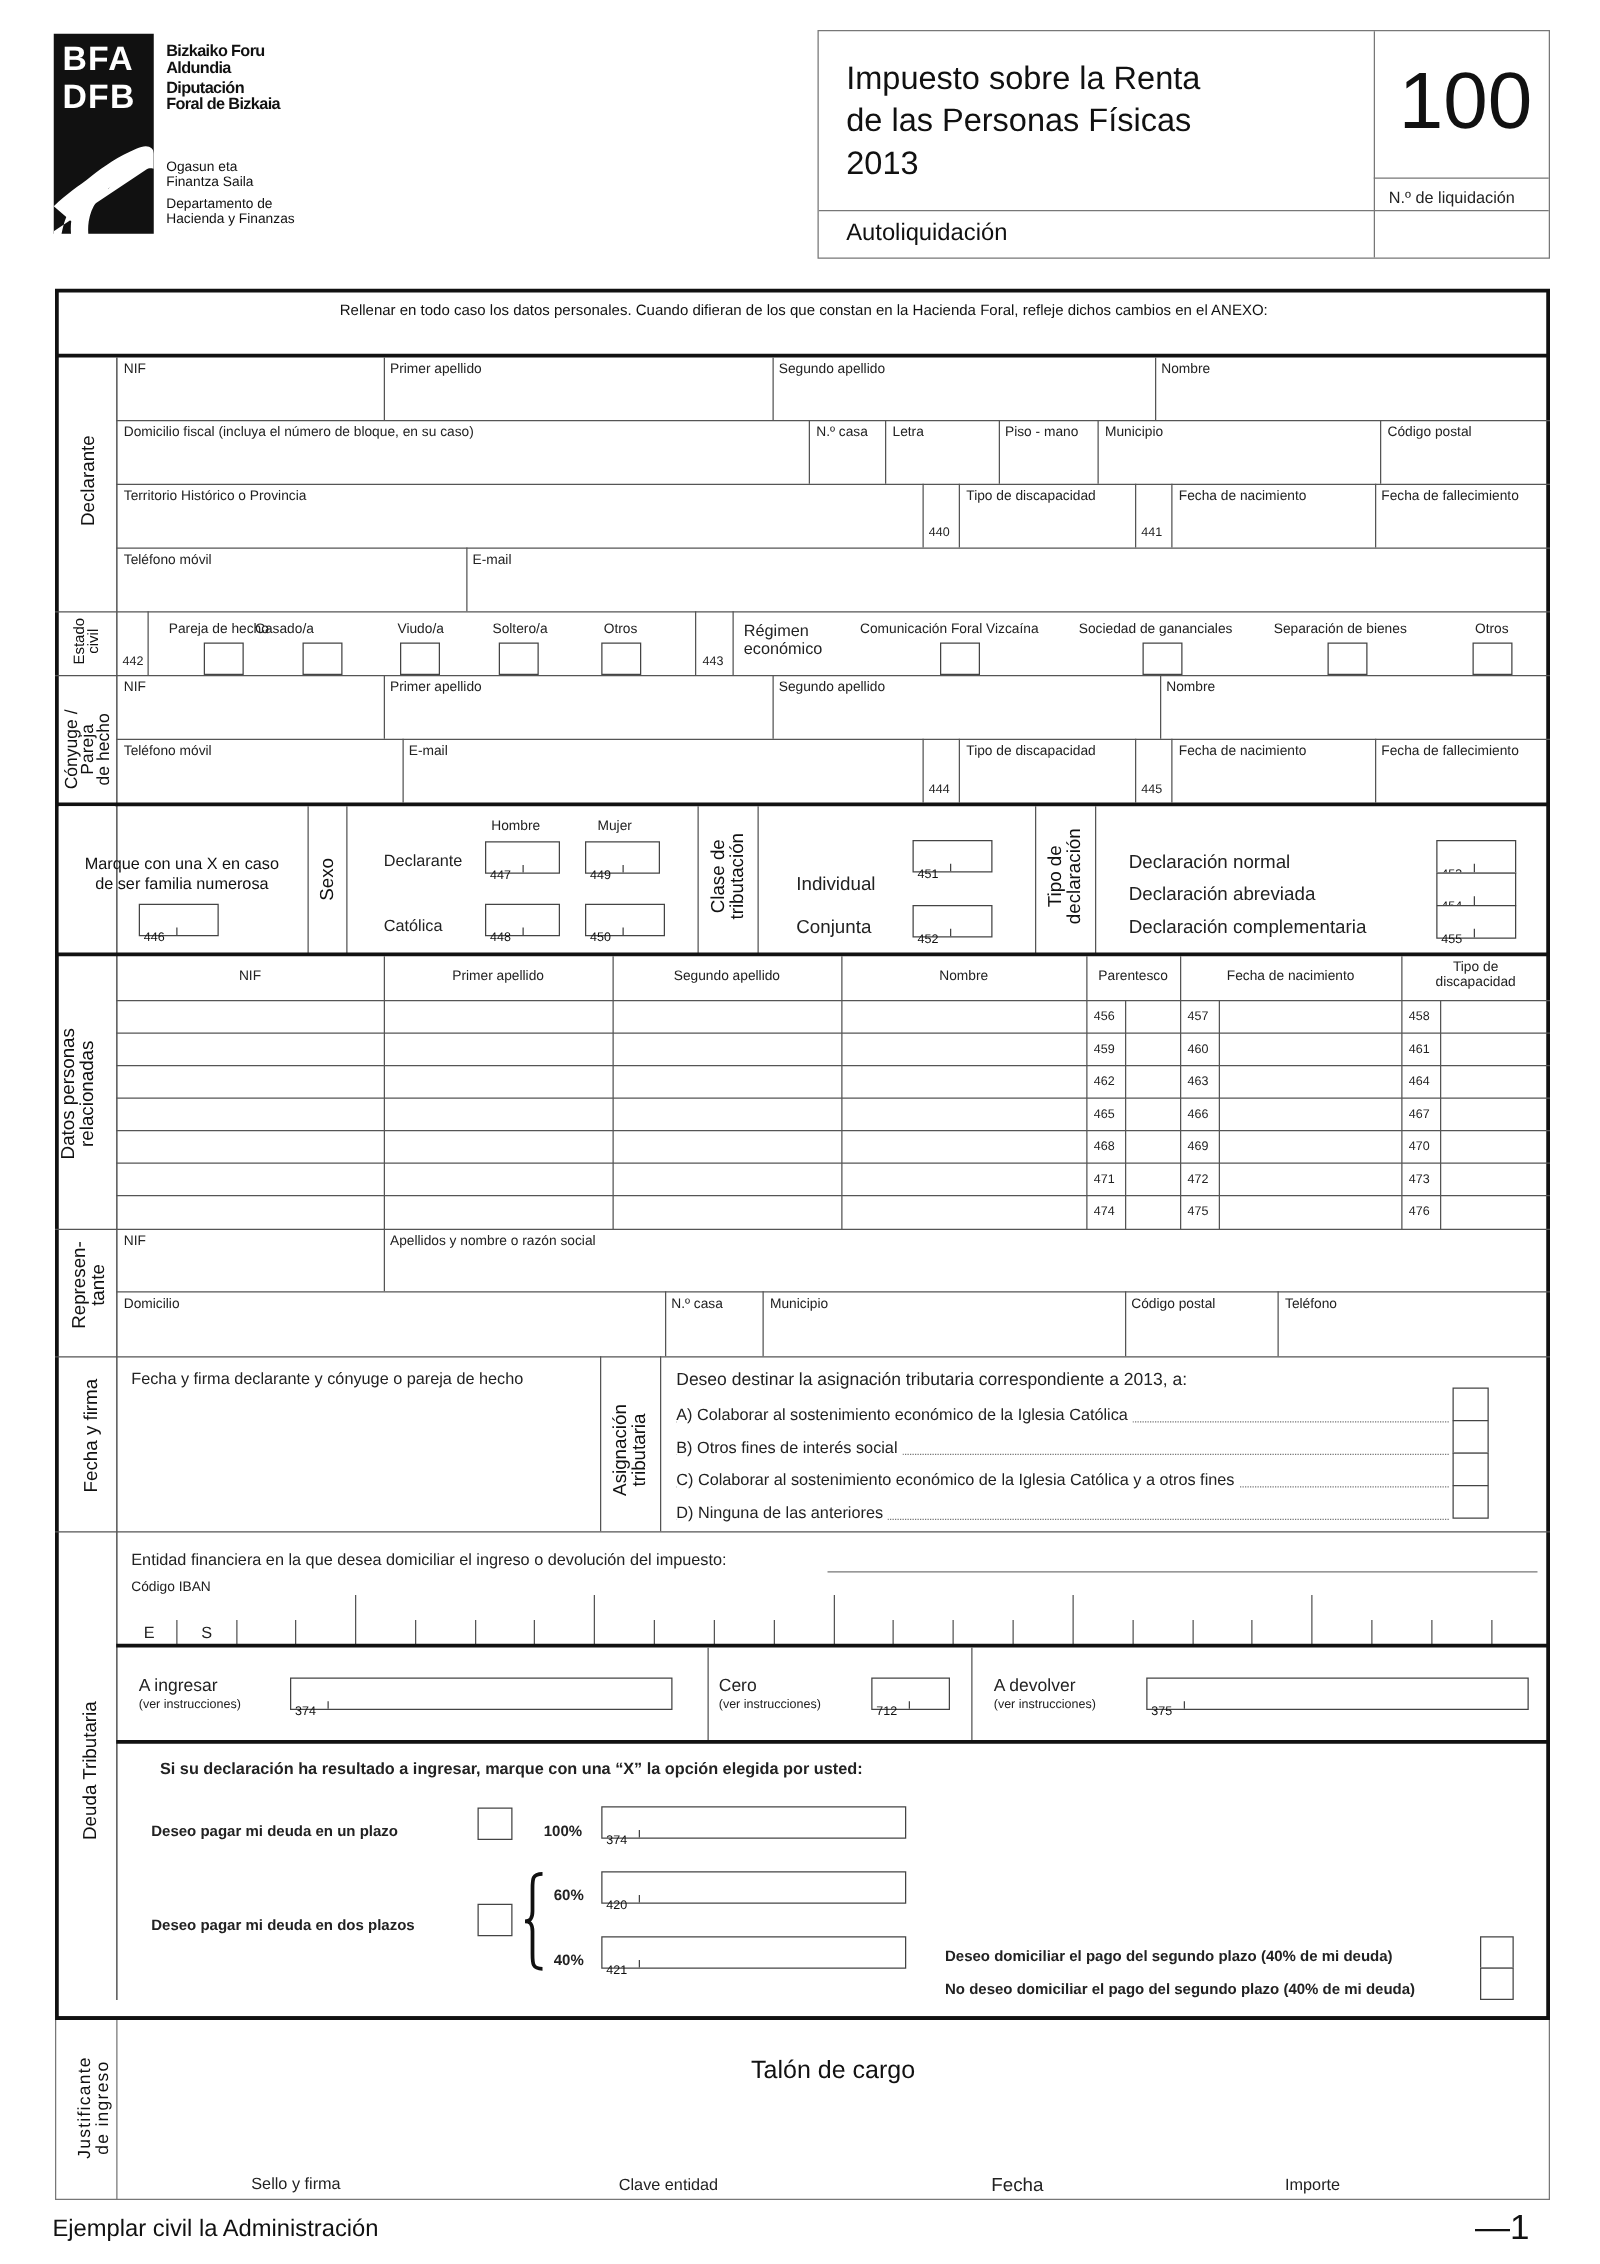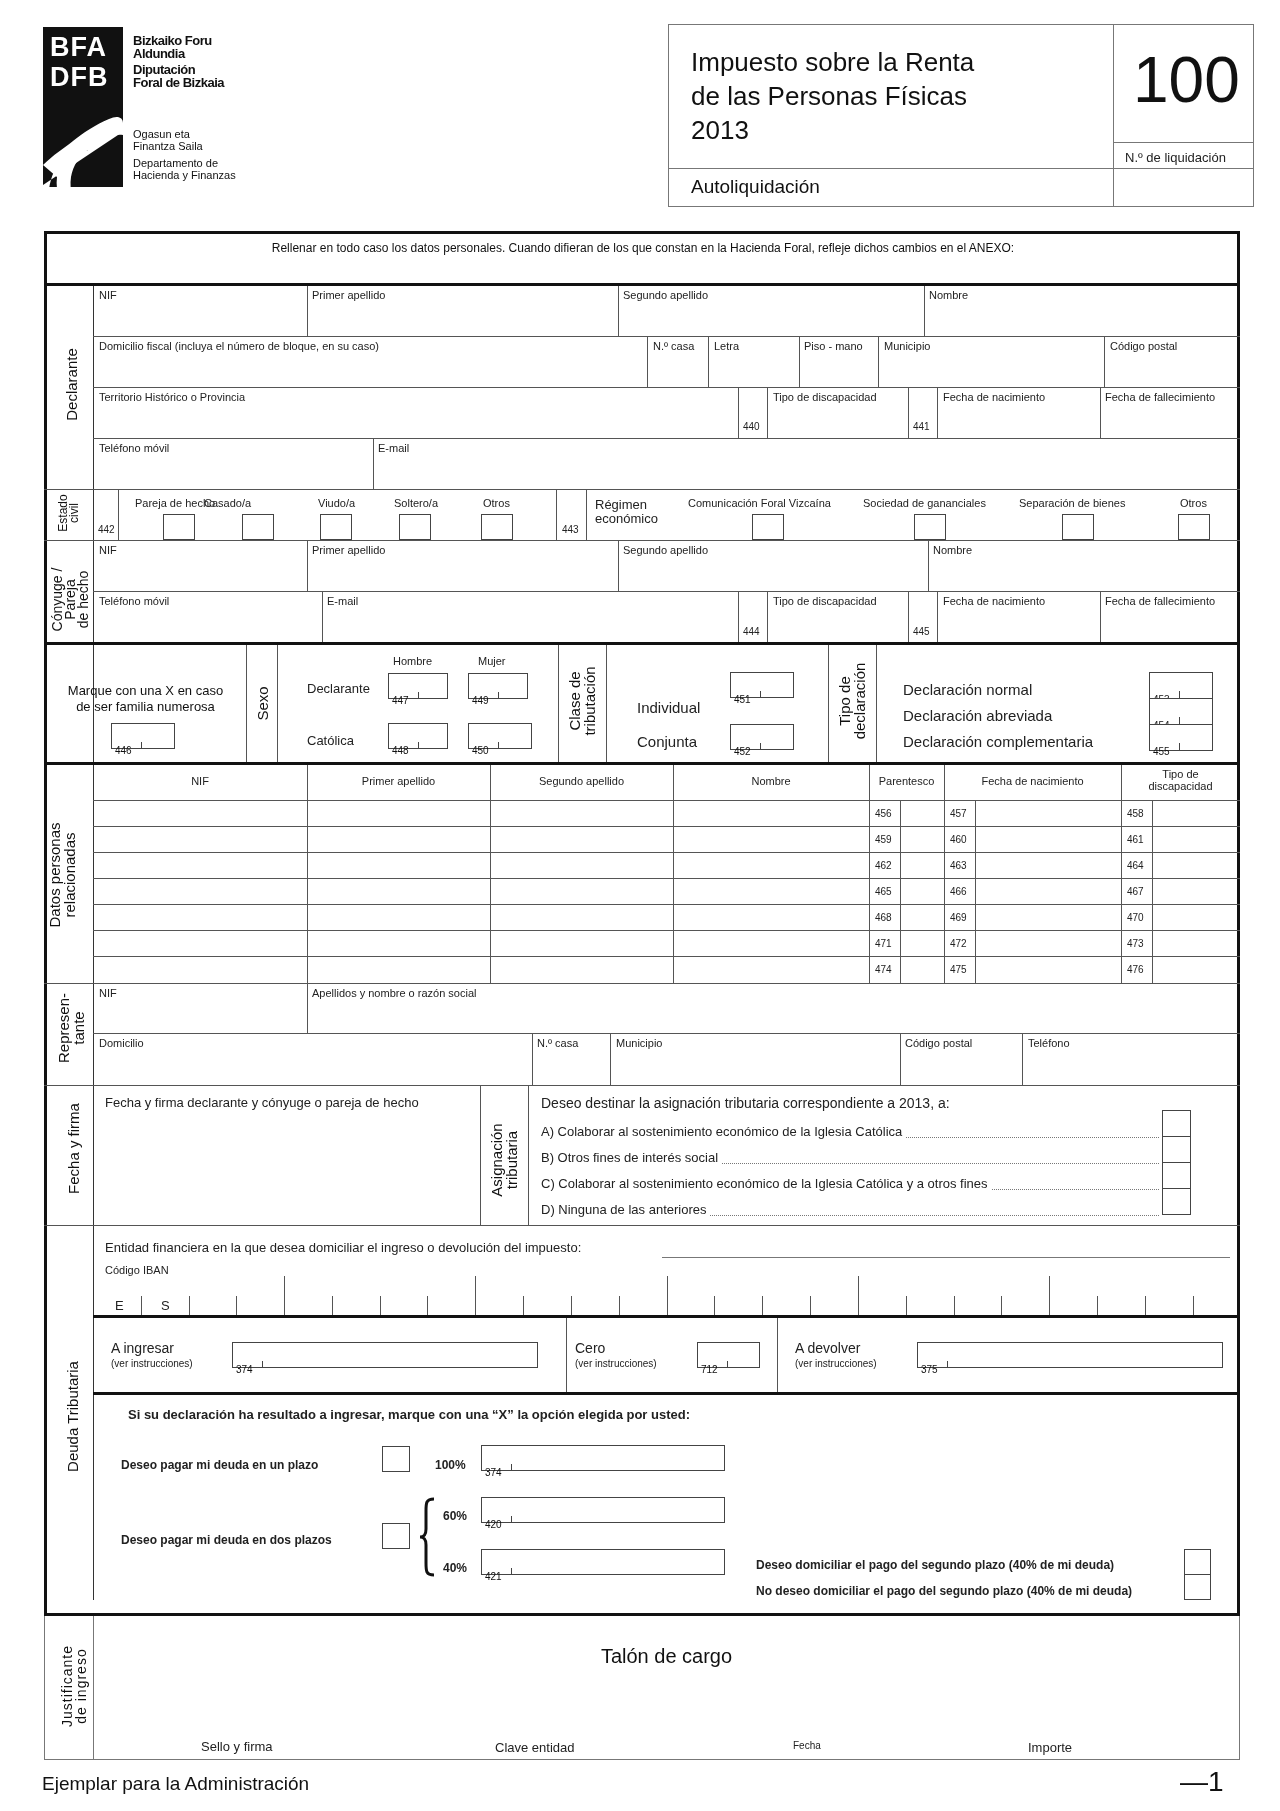--- a/index.html
+++ b/index.html
@@ -17,21 +17,21 @@
   .codebox .v { flex: 1; }
   .thick { position: absolute; background: #111; }
 
   
   .logo-block { position: absolute; left: 43px; top: 27px; width: 80px; height: 160px; background: #111; }
   .logo-letters { color: #fff; font-weight: bold; font-size: 27px; line-height: 30px; letter-spacing: 1px; position: absolute; left: 7px; top: 5px; }
   .logo-text { position: absolute; font-size: 13px; line-height: 13px; font-weight: bold; letter-spacing: -0.5px; }
   .logo-sub { position: absolute; font-size: 11px; line-height: 12px; }
 
   
-  .hdr-box { position: absolute; left: 654px; top: 24px; width: 586px; height: 183px; border: 1px solid #777; margin-left: 14px; }
+  .hdr-box { position: absolute; left: 654px; top: 24px; width: 586px; height: 183px; border: 1px solid #777; }
   .hdr-title { position: absolute; left: 22px; top: 20px; font-size: 26px; line-height: 34px; color: #111; }
   .hdr-num { position: absolute; font-size: 64px; color: #111; }
 
   .notice { font-size: 12px; text-align: center; position: absolute; left: 48px; width: 1190px; line-height: 17px; }
   .big { font-size: 15px; }
   .mid { font-size: 13px; }
   .dots { border-bottom: 1px dotted #777; position: absolute; height: 1px; }
 </style>
 </head>
 <body>
@@ -496,17 +496,17 @@
 
 <div class="abs" style="left:44px;top:1616px;width:1196px;height:144px;border:1px solid #777;border-top:none"></div>
 <div class="vl" style="left:93px;top:1616px;height:144px;background:#777"></div>
 <div class="vtxt" style="left:9px;top:1672px;width:130px;font-size:14px;line-height:14px;letter-spacing:1px">
   <div>Justificante</div>
     <div>de ingreso</div>
 </div>
 <div class="abs" style="left:93px;top:1645px;width:1147px;text-align:center;font-size:20px">Talón de cargo</div>
 <div class="lbl" style="left:201px;top:1739px;font-size:13px">Sello y firma</div>
 <div class="lbl" style="left:495px;top:1740px;font-size:13px">Clave entidad</div>
-<div class="lbl" style="left:793px;top:1740px;font-size:10px">Fecha</div>
+<div class="lbl" style="left:793px;top:1740px;font-size:15px">Fecha</div>
 <div class="lbl" style="left:1028px;top:1740px;font-size:13px">Importe</div>
 
-<div class="abs" style="left:42px;top:1773px;font-size:19px">Ejemplar para la Administración</div>
+<div class="abs" style="left:42px;top:1773px;font-size:19px">Ejemplar civil la Administración</div>
 <div class="abs" style="left:1180px;top:1766px;font-size:28px">—1</div>
 
 </body></html>

